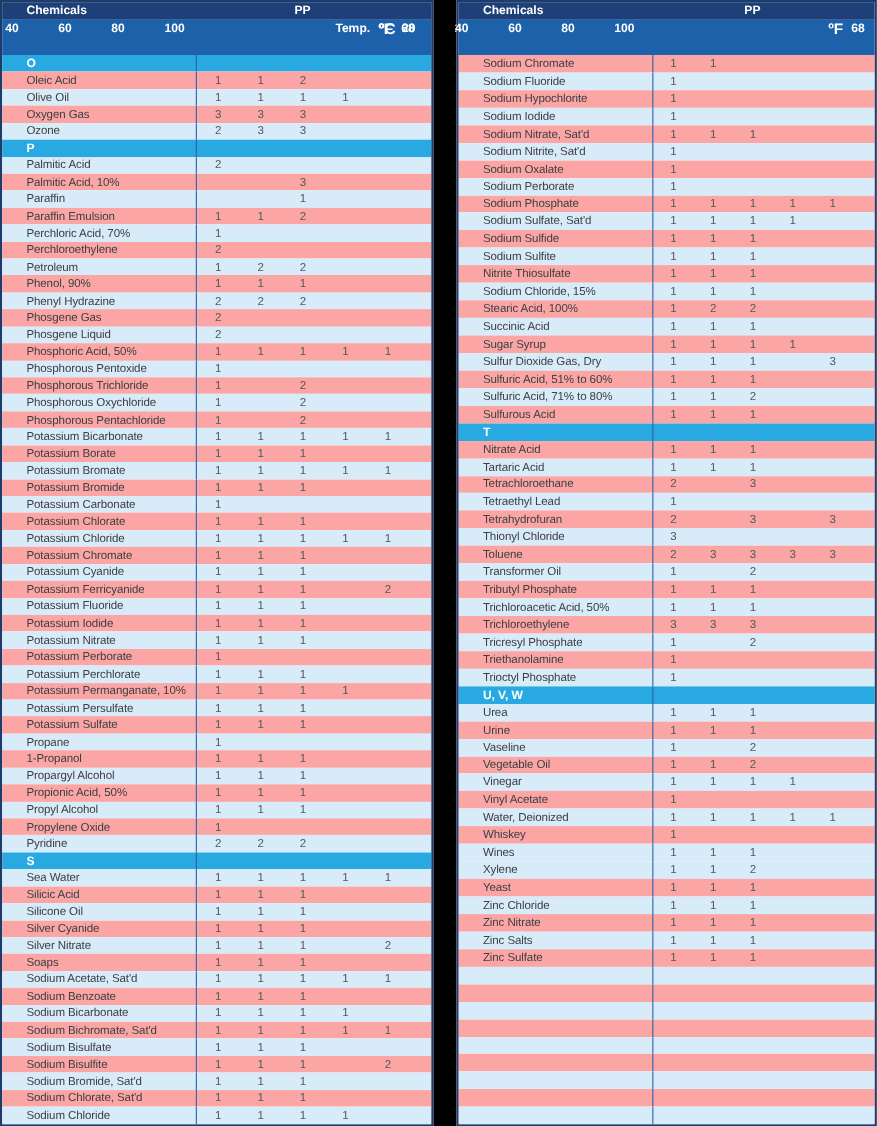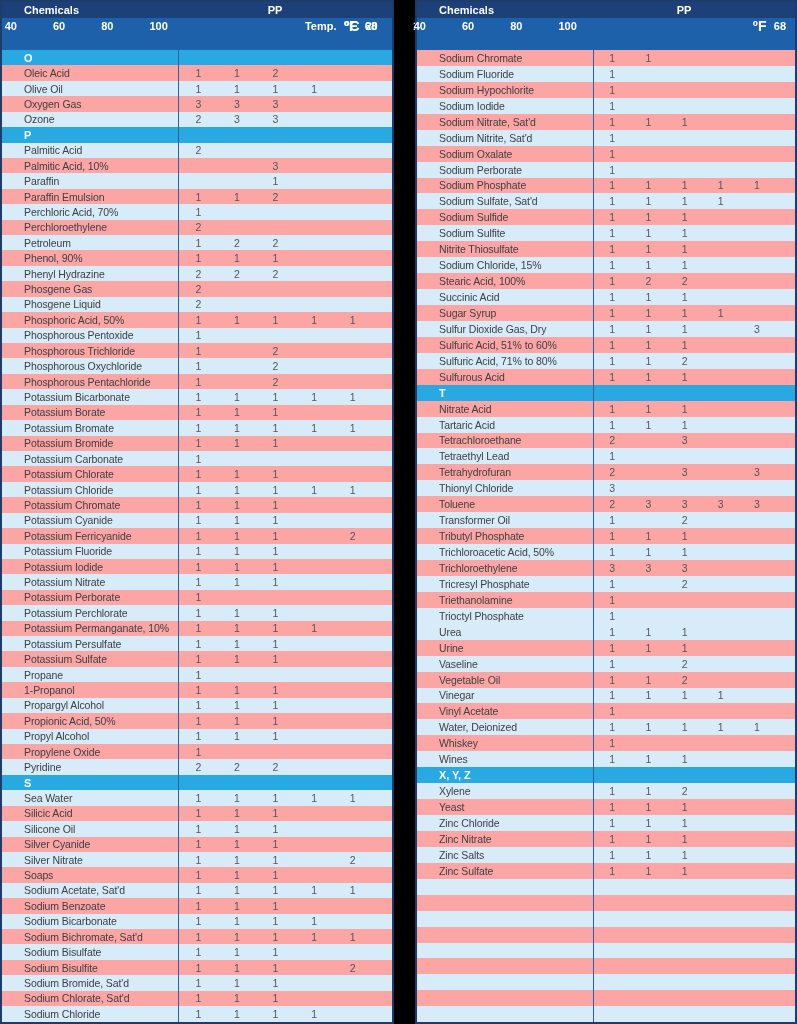--- a/index.html
+++ b/index.html
@@ -1065,20 +1065,24 @@
         <div class="row alt">
           <div class="name">Trioctyl Phosphate</div>
           <div class="vals">
             <div class="v">1</div>
             <div class="v"></div>
             <div class="v"></div>
             <div class="v"></div>
             <div class="v"></div>
           </div>
         </div>
+        <div class="row section">
+          <div class="name">U, V, W</div>
+          <div class="vals"></div>
+        </div>
         <div class="row alt">
           <div class="name">Urea</div>
           <div class="vals">
             <div class="v">1</div>
             <div class="v">1</div>
             <div class="v">1</div>
             <div class="v"></div>
             <div class="v"></div>
           </div>
         </div>
@@ -1154,24 +1158,20 @@
         </div>
         <div class="row alt">
           <div class="name">Wines</div>
           <div class="vals">
             <div class="v">1</div>
             <div class="v">1</div>
             <div class="v">1</div>
             <div class="v"></div>
             <div class="v"></div>
           </div>
-        </div>
-        <div class="row section">
-          <div class="name">X, Y, Z</div>
-          <div class="vals"></div>
         </div>
         <div class="row alt">
           <div class="name">Xylene</div>
           <div class="vals">
             <div class="v">1</div>
             <div class="v">1</div>
             <div class="v">2</div>
             <div class="v"></div>
             <div class="v"></div>
           </div>

